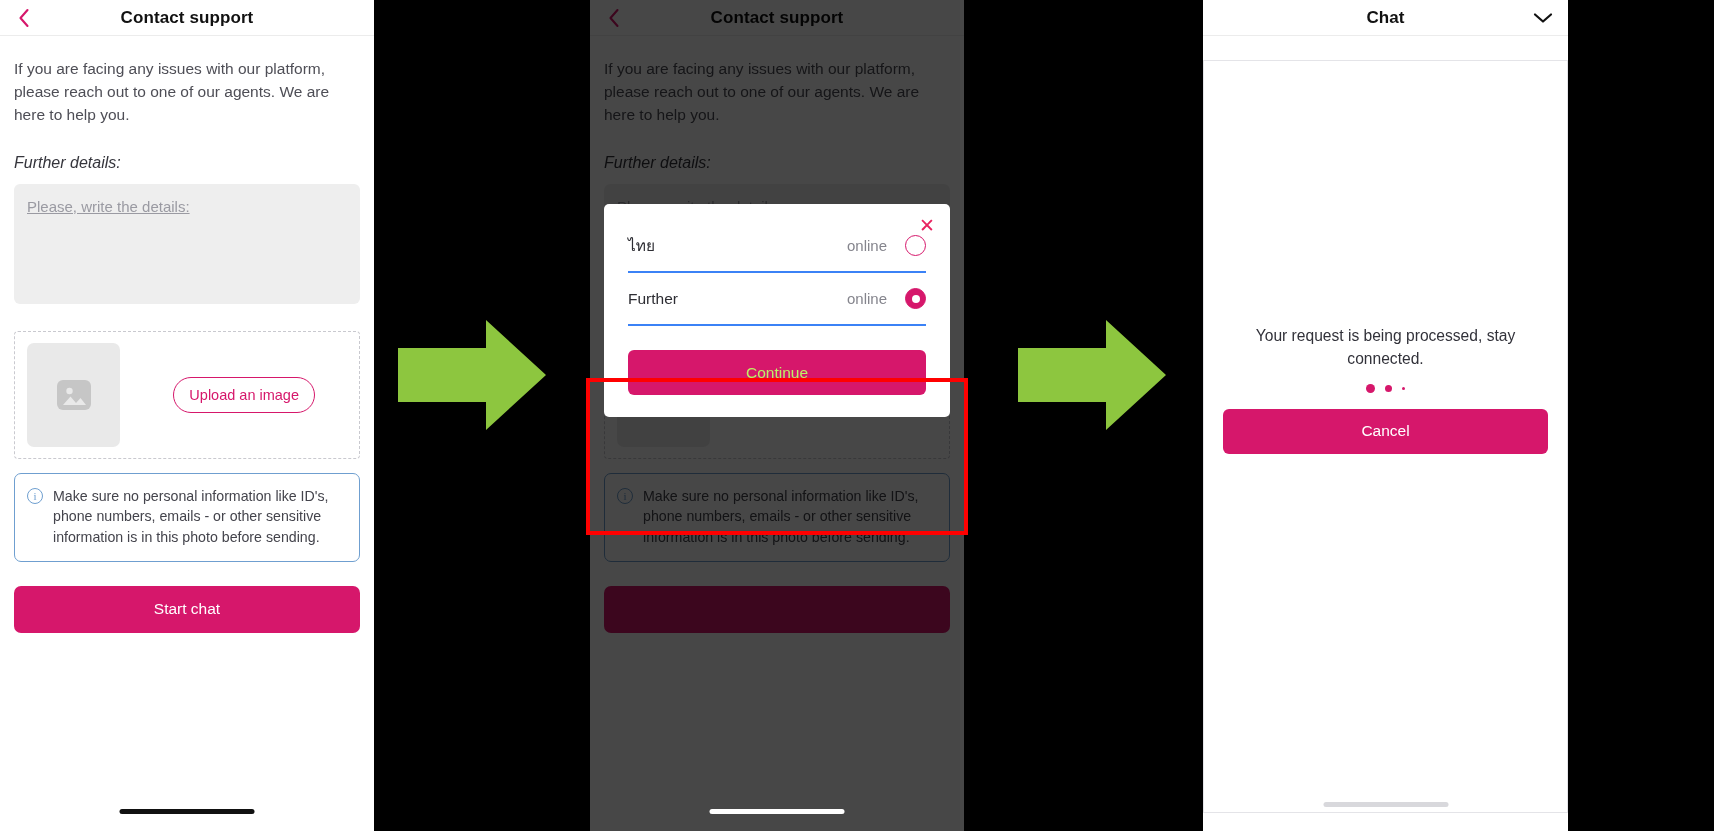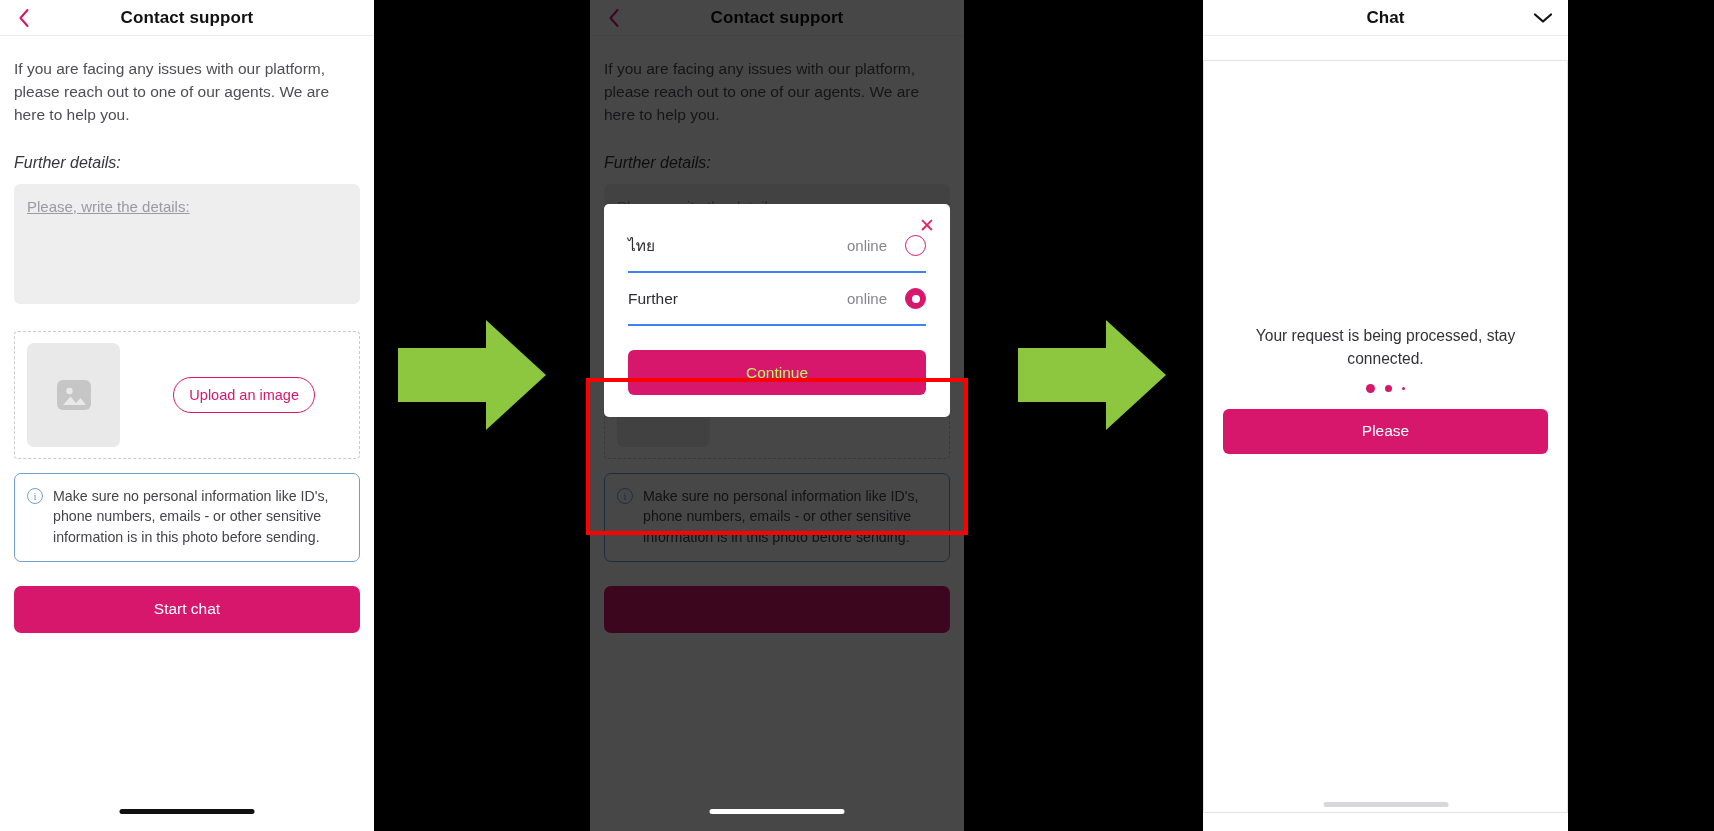--- a/index.html
+++ b/index.html
@@ -276,20 +276,20 @@
       </div>
     </div>
 
     <div class="chat-card">
       <div class="chat-msg">Your request is being processed, stay connected.</div>
       <div class="dots">
         <span class="dot d1"></span>
         <span class="dot d2"></span>
         <span class="dot d3"></span>
       </div>
-      <div class="cancel-btn">Please</div>
+      <div class="cancel-btn">Cancel</div>
       <div class="chat-home"></div>
     </div>
   </div>
 
   <div class="redbox"></div>
 
 </div>
 
 </body></html>

